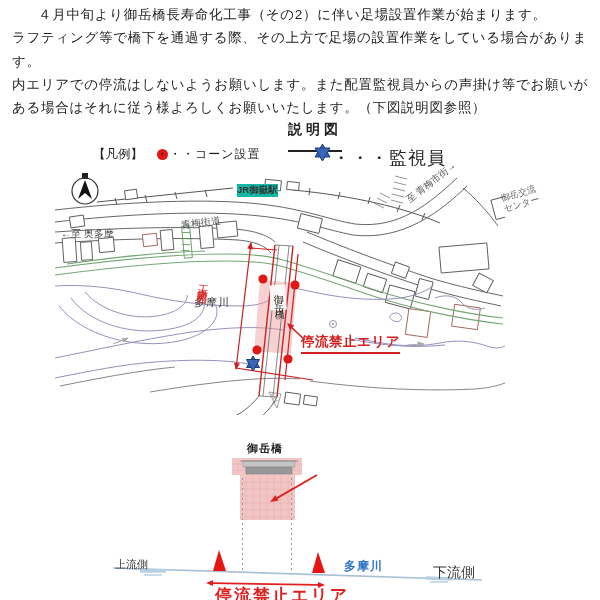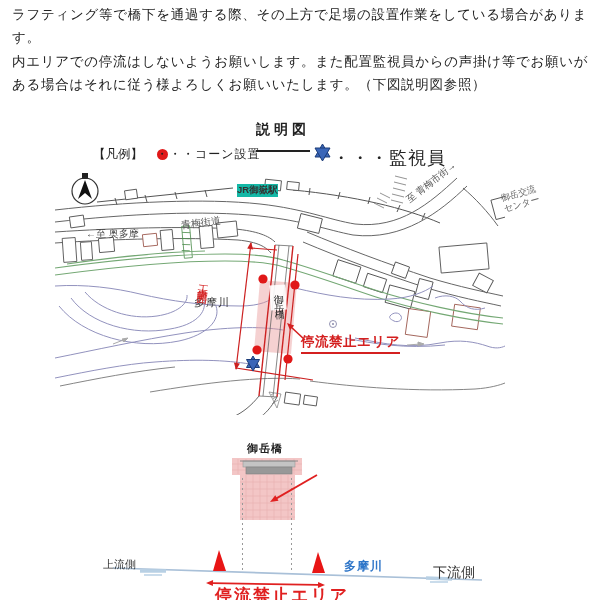--- a/index.html
+++ b/index.html
@@ -4,55 +4,56 @@
 <style>
   html,body{margin:0;padding:0;}
   body{width:600px;height:600px;overflow:hidden;background:#fff;
        font-family:"Liberation Sans",sans-serif;color:#222;}
   .page{position:relative;width:600px;height:600px;overflow:hidden;}
   .abs{position:absolute;}
   
   .intro{left:12px;top:3px;width:580px;font-size:13.5px;line-height:23.3px;letter-spacing:0.7px;}
   .indent{padding-left:26px;}
   
-  .title{left:256px;top:121px;font-size:14px;font-weight:bold;letter-spacing:4px;
+  .title{left:288px;top:121px;font-size:14px;font-weight:bold;letter-spacing:4px;
          border-bottom:2px solid #222;padding-bottom:11px;text-align:right;}
   
   .legend-label{left:93px;top:146px;font-size:12.5px;text-align:right;}
   .legend-cone-text{left:156px;top:146px;font-size:12px;letter-spacing:1px;}
   .legend-mon-text{left:332px;top:146px;font-size:18px;letter-spacing:1px;font-family:Liberation Mono, monospace;}
   .dot{left:157px;top:149px;width:11px;height:11px;border-radius:50%;background:#e01818;}
   
   .lbl{font-size:10px;color:#333;white-space:nowrap;}
   .station{left:237px;top:184px;font-size:9.5px;font-weight:bold;background:#14b8a6;}
   .road-ome{left:181px;top:216px;transform:rotate(-7deg);color:#555;}
-  .to-okutama{left:61px;top:227px;color:#444;margin-left:25px;}
+  .to-okutama{left:61px;top:227px;color:#444;}
   .to-ome{left:404px;top:196px;transform:rotate(-38deg);transform-origin:left top;color:#555;font-size:9.5px;}
   .koryu{left:502px;top:188px;transform:rotate(-16deg);color:#666;font-size:9px;line-height:11px;}
   .tamagawa-map{left:194px;top:295px;font-size:11px;color:#333;letter-spacing:1px;}
   .vtext{writing-mode:vertical-rl;text-orientation:upright;}
   .kouji{left:196px;top:276px;color:#d42020;font-size:11px;letter-spacing:3px;transform:rotate(7deg);}
   .hashi-map{left:270px;top:285px;font-size:10px;color:#222;letter-spacing:7px;
              background:rgba(255,255,255,.9);padding:2px 1px;transform:rotate(-4deg);}
   .teiryu-map{left:301px;top:333px;font-size:13.5px;font-weight:bold;color:#d42020;
               border-bottom:2px solid #d42020;padding-bottom:1px;letter-spacing:0.5px;}
   
   .hashi-sec{left:247px;top:441px;font-size:11px;font-weight:bold;letter-spacing:1px;}
   .scaffold{left:320px;top:466px;font-size:13px;color:#e02020;letter-spacing:1px;}
-  .upstream{left:103px;top:557px;font-size:11px;color:#333;}
+  .upstream{left:115px;top:557px;font-size:11px;color:#333;}
   .downstream{left:433px;top:564px;font-size:14px;color:#333;}
   .tamagawa-sec{left:344px;top:558px;font-size:12px;font-weight:bold;color:#2e75c8;letter-spacing:1px;}
   .teiryu-sec{left:215px;top:584px;font-size:17px;font-weight:bold;color:#e02020;letter-spacing:2px;}
 </style>
 </head>
 <body>
 
 <div class="page">
 
   <div class="abs intro">
+    <div class="indent">４月中旬より御岳橋長寿命化工事（その2）に伴い足場設置作業が始まります。</div>
     <div>ラフティング等で橋下を通過する際、その上方で足場の設置作業をしている場合があります。</div>
     <div>内エリアでの停流はしないようお願いします。また配置監視員からの声掛け等でお願いが</div>
     <div>ある場合はそれに従う様よろしくお願いいたします。（下図説明図参照）</div>
   </div>
 
   <div class="abs title">説明図</div>
 
   <div class="abs legend-label">【凡例】</div>
   <span class="abs dot"></span>
   <div class="abs legend-cone-text">・・・コーン設置</div>

